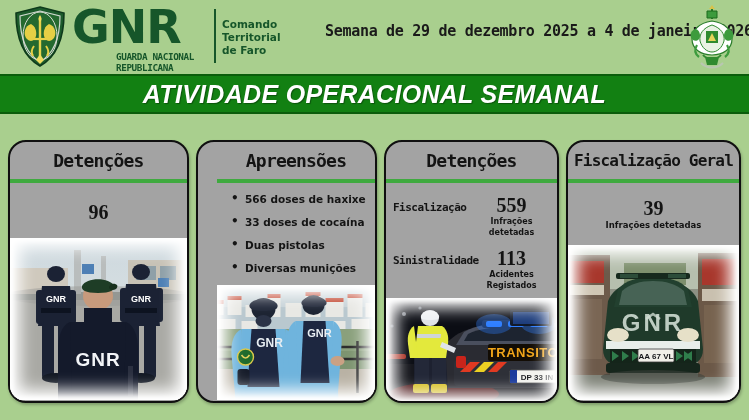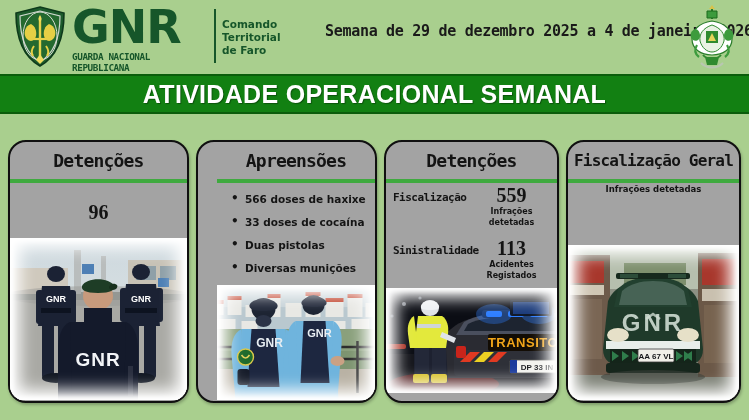--- a/index.html
+++ b/index.html
@@ -20,21 +20,21 @@
     position: absolute; left: 72px; top: 4px; width: 140px; height: 60px;
   }
   .brand-gnr .big {
     font-family: "DejaVu Sans", sans-serif;
     font-weight: bold; font-size: 46px; line-height: 46px;
     color: #16562a; letter-spacing: -1px;
   }
   .brand-gnr .sub {
     font-family: "DejaVu Sans Mono", monospace;
     font-weight: bold; font-size: 9.3px; line-height: 11px;
-    color: #16562a; letter-spacing: -0.4px; margin-top: 1px;
+    color: #16562a; letter-spacing: -0.4px; margin-top: 1px; margin-left: 44px;
   }
   .hdr-divider {
     position: absolute; left: 214px; top: 9px; width: 2px; height: 54px;
     background: #16562a;
   }
   .hdr-unit {
     position: absolute; left: 222px; top: 18px; width: 110px;
     font-family: "DejaVu Sans", sans-serif;
     font-weight: bold; font-size: 10.5px; line-height: 13px;
     color: #16562a;
@@ -49,21 +49,21 @@
 
   
   #banner {
     position: absolute; left: 0; top: 74px; width: 749px; height: 40px;
     background: #128012;
     border-top: 2px solid #0b5d0b; border-bottom: 2px solid #0b5d0b;
     display: flex; align-items: center; justify-content: center;
   }
   #banner .txt {
     font-family: "Liberation Sans", sans-serif;
-    font-weight: bold; font-size: 25px;
+    font-style: italic; font-weight: bold; font-size: 25px;
     color: #ffffff; letter-spacing: 0.3px;
     text-shadow: 1px 1px 1px rgba(0,0,0,0.35);
   }
 
   
   #cards { position: absolute; left: 0; top: 140px; width: 749px; height: 272px; }
   .card {
     position: absolute; top: 0; height: 263px;
     background: #a3a3a3;
     border: 2.5px solid #101010;
@@ -100,21 +100,21 @@
     font-weight: bold; font-size: 10.5px; color: #141414;
     line-height: 13px; margin-bottom: 10px; padding-left: 16px;
     white-space: nowrap;
   }
   .bullets li::before {
     content: "\2022"; position: absolute; left: 2px; top: -1px;
     font-size: 12px; color: #141414;
   }
   
   .t-row { display: flex; align-items: flex-start; padding: 0 7px; }
-  .t-row.r1 { margin-top: 1px; }
+  .t-row.r1 { margin-top: 11px; }
   .t-row.r2 { margin-top: 9px; }
   .t-label {
     width: 80px; flex: none;
     font-family: "DejaVu Sans Mono", monospace;
     font-weight: bold; font-size: 11px; color: #141414;
     letter-spacing: -0.5px; padding-top: 7px; white-space: nowrap;
   }
   .t-vals { flex: 1; text-align: center; }
   .t-vals .n { font-size: 20px; line-height: 22px; }
   .t-vals .c { font-size: 8px; line-height: 11px; }
@@ -418,20 +418,21 @@
           </svg>
           <div class="vig"></div>
         </div>
       </div>
     </div>
 
     <div class="card" style="left:566px; width:175px;">
       <div class="card-title small">Fiscalização Geral</div>
       <div class="card-rule"></div>
       <div class="card-body">
+        <div class="big-num c4-num">39</div>
         <div class="cap c4-cap">Infrações detetadas</div>
 
         <div class="photo" style="top:62px; height:155px;">
           <svg class="ph-inner" viewBox="0 0 175 155" preserveAspectRatio="xMidYMid slice">
             <rect width="175" height="155" fill="#9aa093"></rect>
             <rect y="0" width="175" height="44" fill="#b6bfae"></rect>
             <rect x="58" y="18" width="62" height="22" fill="#7d8f6d"></rect>
             <rect y="44" width="175" height="111" fill="#8d9184"></rect>
             <rect y="112" width="175" height="43" fill="#7e8277"></rect>
 

